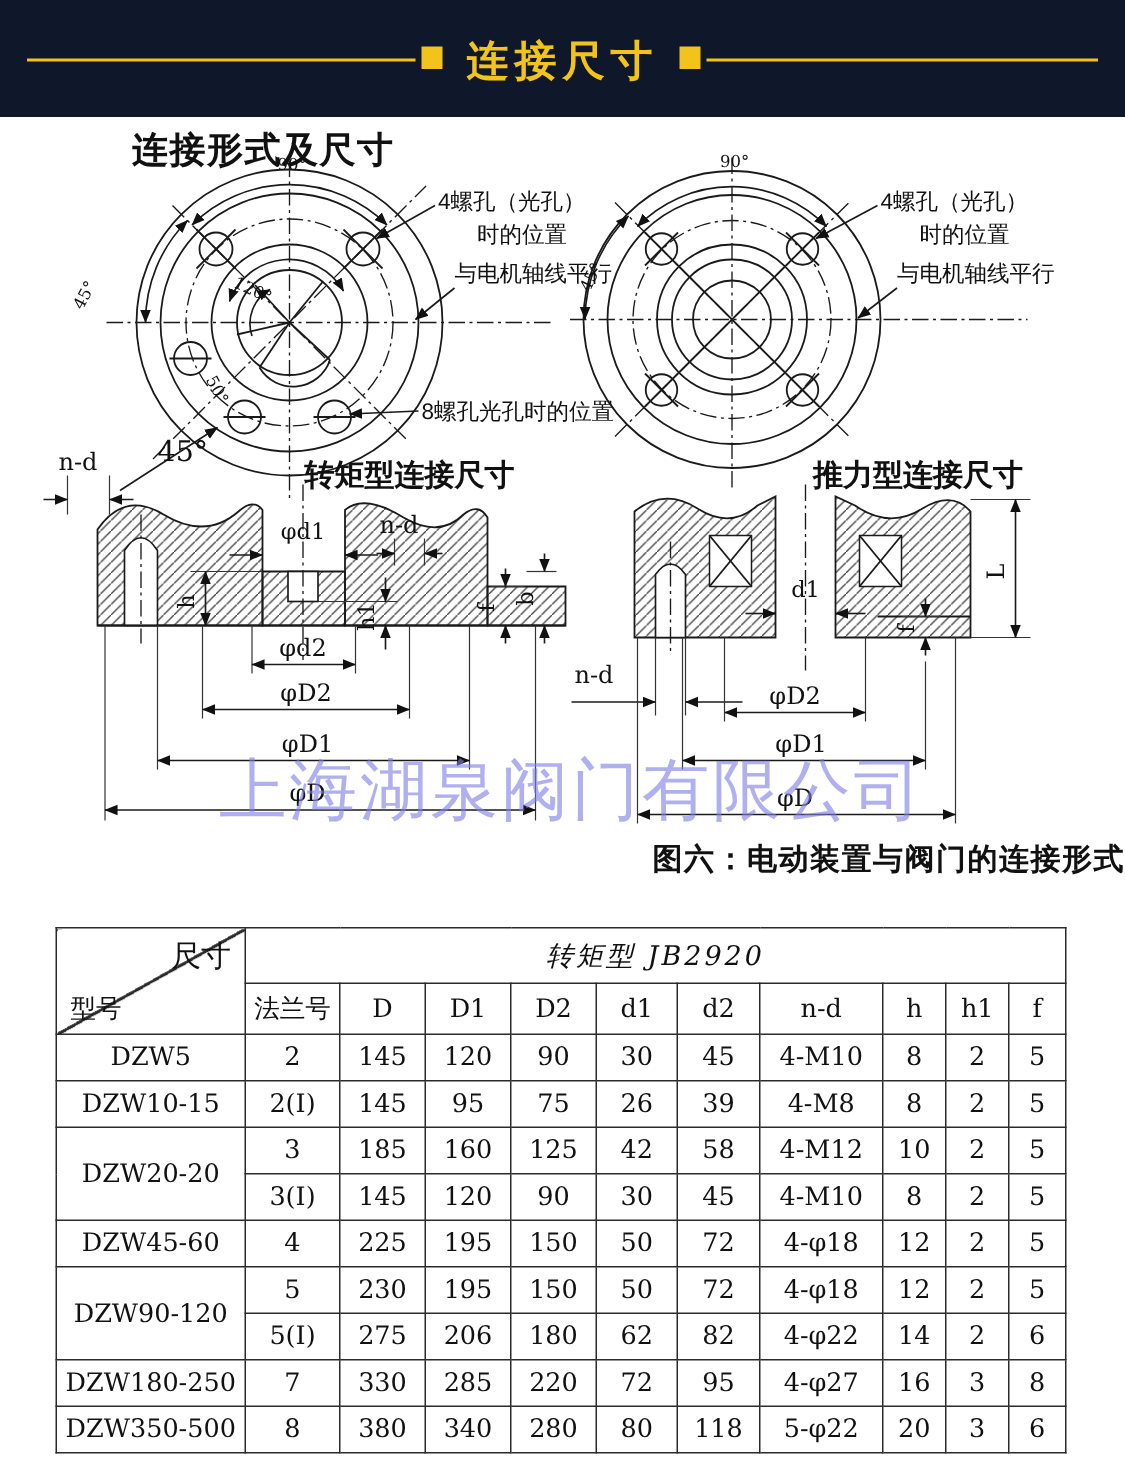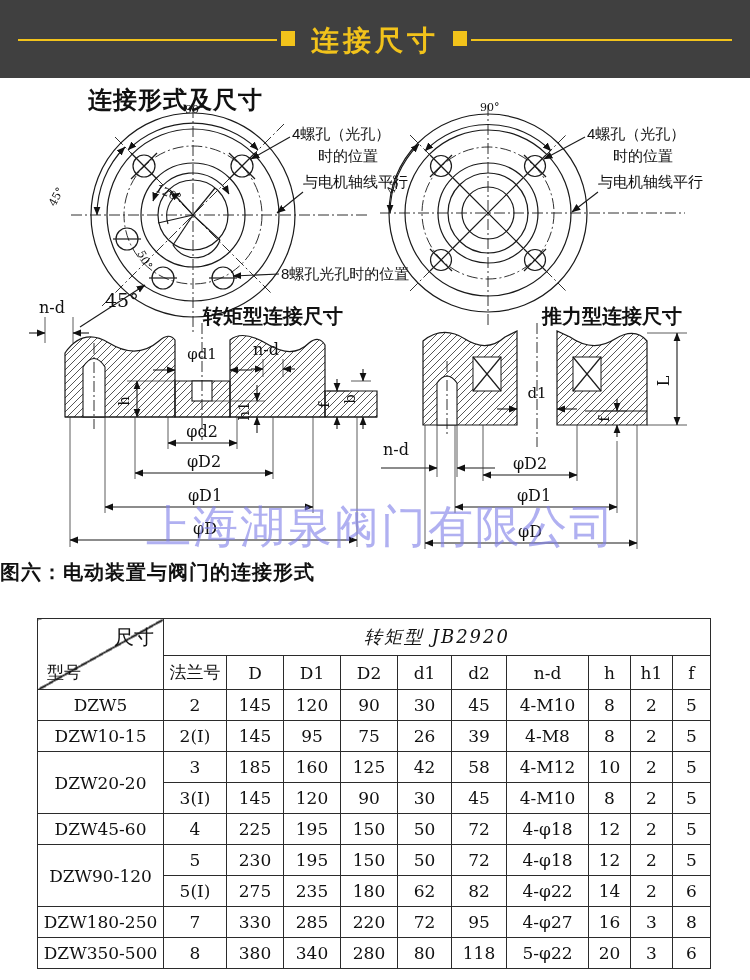--- a/index.html
+++ b/index.html
@@ -1,38 +1,38 @@
 <!DOCTYPE html>
 <html><head>
 <meta charset="utf-8">
 <style>
   html,body { margin:0; padding:0; background:#fff; }
   .page { position:relative; width:750px; height:980px; background:#fff; overflow:hidden;
           font-family:"Liberation Sans", sans-serif; color:#111; }
 
   
-  .banner { position:absolute; left:0; top:0; width:750px; height:78px; background:#404040; }
+  .banner { position:absolute; left:0; top:0; width:750px; height:78px; background:#0f172a; }
   .banner .rule { position:absolute; top:39px; height:2px; background:#f2c31b; }
   .rule-left { left:18px; width:259px; }
   .rule-right { left:471px; width:261px; }
   .banner .sq { position:absolute; top:31px; width:14px; height:15px; background:#f2c31b; }
   .sq1 { left:281px; } .sq2 { left:453px; }
   .banner-title { position:absolute; top:22px; left:375px; transform:translateX(-50%);
                   color:#f2c31b; font-size:28px; font-weight:bold; letter-spacing:4px; white-space:nowrap; }
 
   .section-title { position:absolute; left:88px; top:84px; font-size:24px; font-weight:bold;
                    letter-spacing:1px; }
 
   .drawing { position:absolute; left:25px; top:95px; }
 
   .watermark { position:absolute; left:146px; top:497px; width:500px; z-index:5;
                font-size:45px; letter-spacing:2px; white-space:nowrap;
                color:rgba(128,128,232,0.62); pointer-events:none; }
 
-  .caption { position:absolute; left:0; top:559px; width:750px; text-align:left;
+  .caption { position:absolute; left:0; top:559px; width:750px; text-align:right;
              font-size:20px; font-weight:bold; letter-spacing:1px; }
 
   
   .spec-table { position:absolute; left:37px; top:618px; border-collapse:collapse;
                 table-layout:fixed; font-family:"DejaVu Serif", serif; font-size:17px; color:#111; }
   .spec-table td { border:1.6px solid #2b2b2b; text-align:center; padding:0; overflow:hidden; }
   .spec-table tr.hrow1 td { height:36px; }
   .spec-table tr.hrow2 td { height:33px; }
   .spec-table tr.brow td { height:30px; }
   .group-head { font-size:18px; letter-spacing:2px;font-style:italic; }
@@ -410,21 +410,21 @@
           <td>50</td>
           <td>72</td>
           <td>4-φ18</td>
           <td>12</td>
           <td>2</td>
           <td>5</td>
         </tr>
         <tr class="brow">
           <td>5(I)</td>
           <td>275</td>
-          <td>235</td>
+          <td>206</td>
           <td>180</td>
           <td>62</td>
           <td>82</td>
           <td>4-φ22</td>
           <td>14</td>
           <td>2</td>
           <td>6</td>
         </tr>
         <tr class="brow">
           <td rowspan="1">DZW180-250</td>

